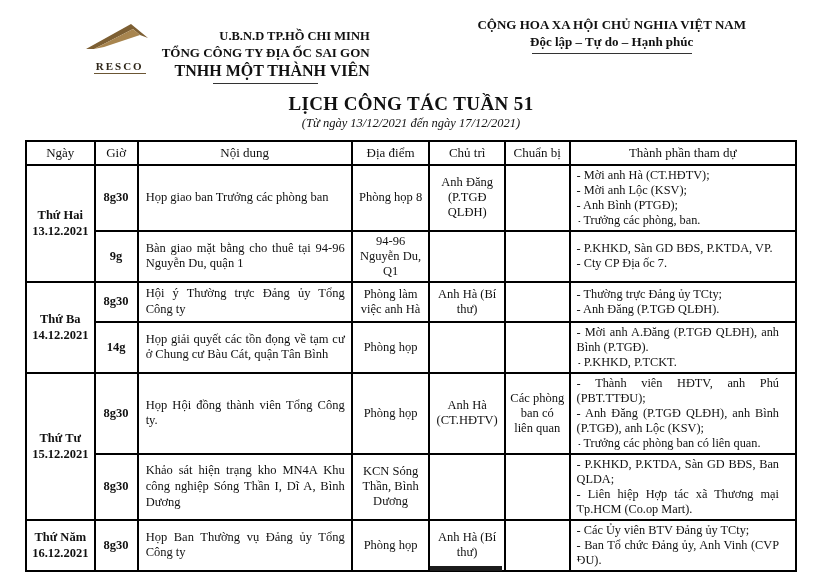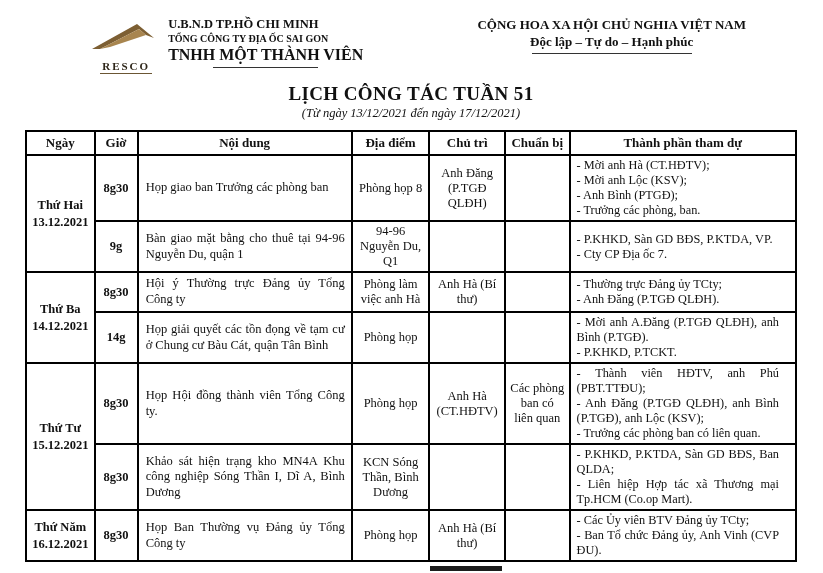--- a/index.html
+++ b/index.html
@@ -10,54 +10,54 @@
     position:relative; overflow:hidden;
   }
   .page { padding:14px 26px 0 25px; }
 
   
   .hdr { display:flex; width:100%; }
   .hdr-left { width:52%; display:flex; justify-content:center; }
   .hdr-left-inner { display:flex; align-items:flex-start; }
   .logo { width:76px; margin-top:8px; margin-right:4px; flex:0 0 auto; text-align:center; }
   .logo-word { font-size:11px; font-weight:bold; letter-spacing:2px; color:#2e2619; margin-top:-4px; border-bottom:1px solid #6b5634; display:inline-block; padding:0 2px 1px; }
-  .org { text-align:left; line-height:1.25; padding-top:3px; }
+  .org { text-align:right; line-height:1.25; padding-top:3px;margin-top:12px; }
   .org-l1 { font-size:12.5px; font-weight:600; }
-  .org-l2 { font-size:10px; font-weight:bold; }
+  .org-l2 { font-size:13px; font-weight:bold; }
   .org-l3 { font-size:16px; font-weight:bold; }
   .rule { height:0; border-top:1.6px solid #333; margin:2px auto 0; }
   .rule-left { width:105px; }
   .rule-right { width:160px; }
   .hdr-right { width:48%; text-align:center; line-height:1.3; padding-top:3px; }
   .nat-l1 { font-size:13px; font-weight:bold; }
   .nat-l2 { font-size:13px; font-weight:bold; }
 
   
   .title-wrap { text-align:center; margin-top:9px; }
   .title-main { font-size:19px; font-weight:bold; letter-spacing:.4px; }
   .title-sub { font-size:12.5px; font-style:italic; margin-top:1px; }
 
   
   table { width:100%; border-collapse:collapse; margin-top:9px; table-layout:fixed; }
   th,td { border:2px solid #000; padding:2px 4px; font-size:12.5px; vertical-align:middle; overflow:hidden; }
-  th { font-size:13px; font-weight:bold; text-align:center; height:24px; }
+  th { font-size:13px; font-weight:normal; text-align:center; height:24px; }
   .col-day { width:8.9%; }
   .col-time { width:5.6%; }
   .col-content { width:27.8%; }
   .col-location { width:10.1%; }
   .col-chair { width:9.8%; }
   .col-prepare { width:8.4%; }
   .col-participants { width:29.4%; }
   td.c-day { text-align:center; font-weight:bold; line-height:1.3;border-radius:9px; }
   td.c-time { text-align:center; font-weight:bold; }
   td.c-content { text-align:justify; padding-left:7px; padding-right:6px; line-height:1.25; }
   td.c-location { text-align:center; line-height:1.2; }
   td.c-chair { text-align:center; line-height:1.2; }
   td.c-prepare { text-align:center; line-height:1.2; }
-  td.c-participants { text-align:left; padding-left:6px; padding-right:16px; line-height:1.22; font-size:12.3px; }
+  td.c-participants { text-align:left; padding-left:6px; padding-right:16px; line-height:1.22; font-size:12.3px;border-radius:26px; }
   td.c-participants .pline { text-align:justify; }
   tbody tr:nth-child(1) td { height:63px; }
   tbody tr:nth-child(2) td { height:51px; }
   tbody tr:nth-child(3) td { height:40px; }
   tbody tr:nth-child(4) td { height:50px; }
   tbody tr:nth-child(5) td { height:61px; }
   tbody tr:nth-child(6) td { height:66px; }
   tbody tr:nth-child(7) td { height:50px; }
 
   .footer-mark { position:absolute; left:430px; top:566px; width:72px; height:5px; background:#1c1c1c; }

